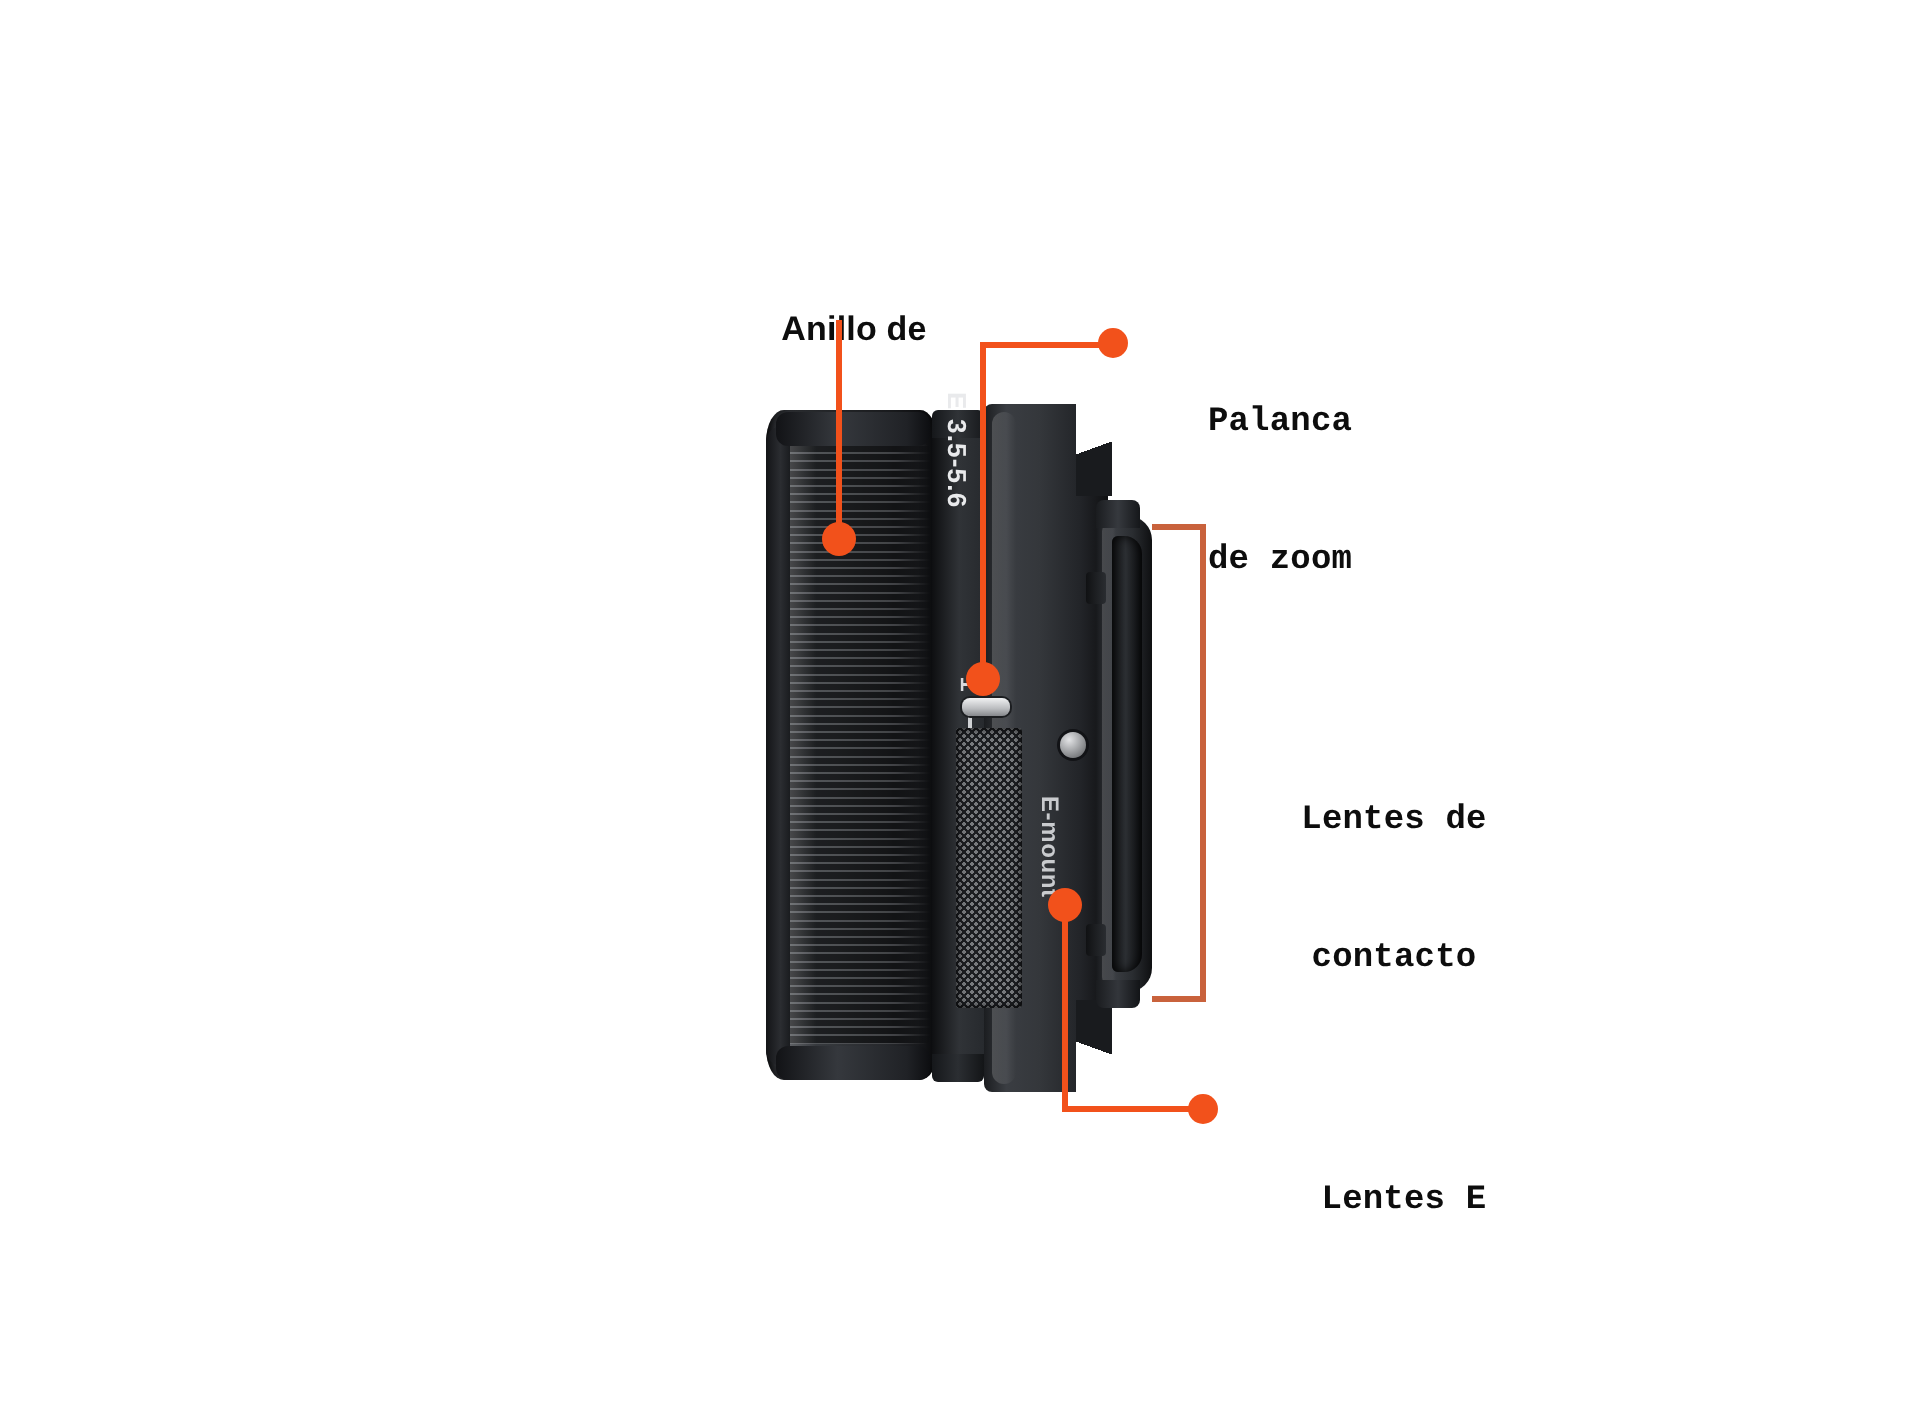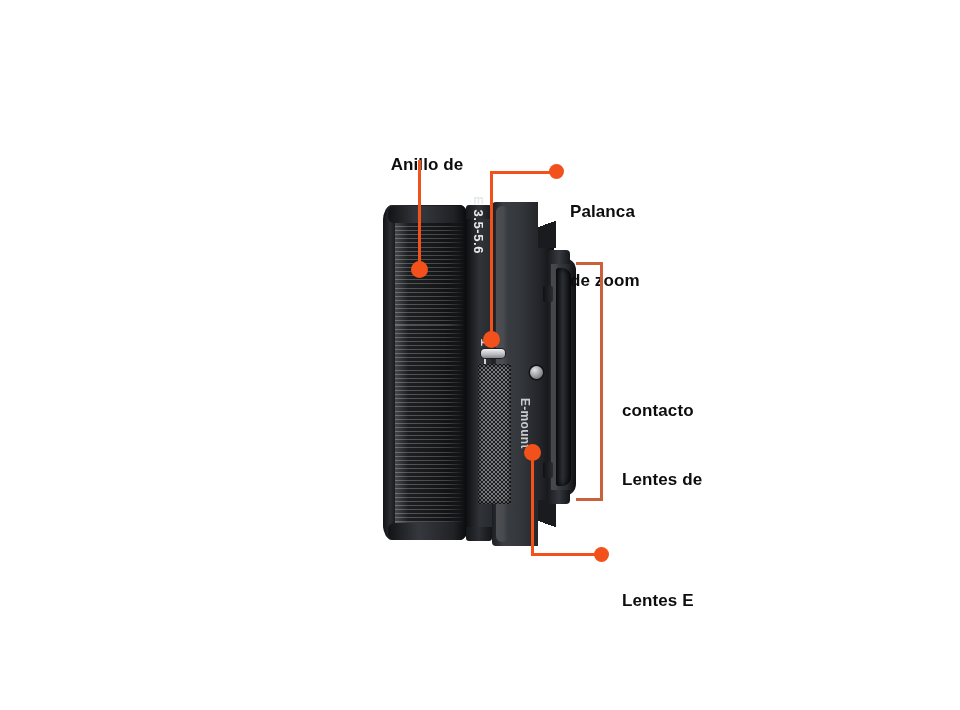--- a/index.html
+++ b/index.html
@@ -19,21 +19,21 @@
   
   .label {
     position: absolute;
     color: #0d0d0d;
     font-size: 17px;
     font-weight: 700;
     line-height: 1.35;
     letter-spacing: 0.1px;
     white-space: pre;
   }
-  .label.right { text-align: left; }
+  .label.right { text-align: center; font-family: Liberation Mono, monospace; }
   .label.center { text-align: center; }
 
   
   .leader {
     position: absolute;
     background: #F2511B;
   }
   .leader.v { width: 3px; }
   .leader.h { height: 3px; }
 
@@ -414,22 +414,22 @@
     <div>de zoom</div>
   </div>
 
   <div class="leader h" style="left:490px; top:171px; width:62px;"></div>
 
   <div class="leader v" style="left:490px; top:171px; height:170px;"></div>
   <div class="dot" style="left:549px; top:164px; width:15px; height:15px;"></div>
   <div class="dot" style="left:483px; top:331px; width:17px; height:17px;"></div>
 
   <div class="label right" style="left:622px; top:354px; width:150px;">
+    <div>Lentes de</div>
     <div>contacto</div>
-    <div>Lentes de</div>
   </div>
   <div class="bracket v" style="left:600px; top:262px; height:239px;"></div>
   <div class="bracket h" style="left:576px; top:262px; width:27px;"></div>
   <div class="bracket h" style="left:576px; top:498px; width:27px;"></div>
 
   <div class="label right" style="left:622px; top:544px; width:160px;">
     <div>Lentes E</div>
   </div>
   <div class="leader v" style="left:531px; top:452px; height:104px;"></div>
   <div class="leader h" style="left:531px; top:553px; width:66px;"></div>

